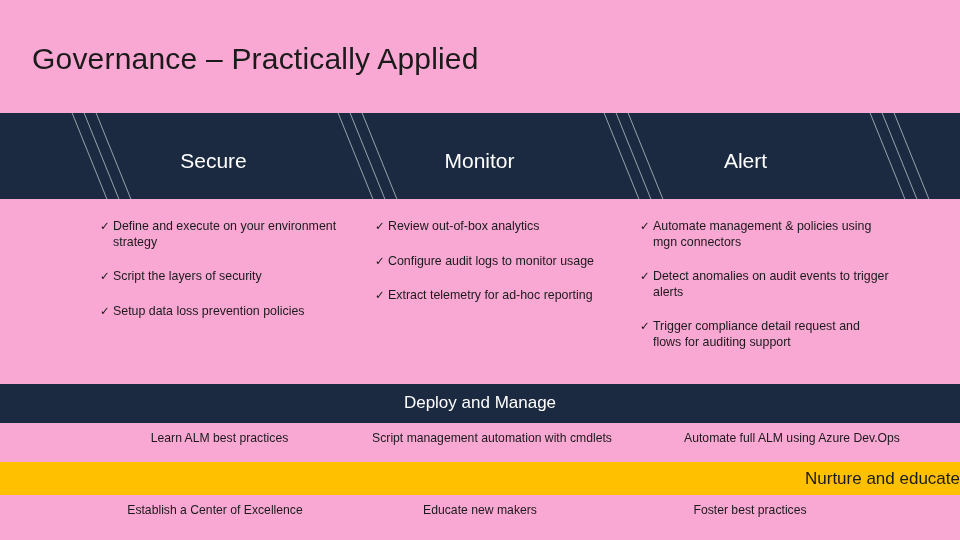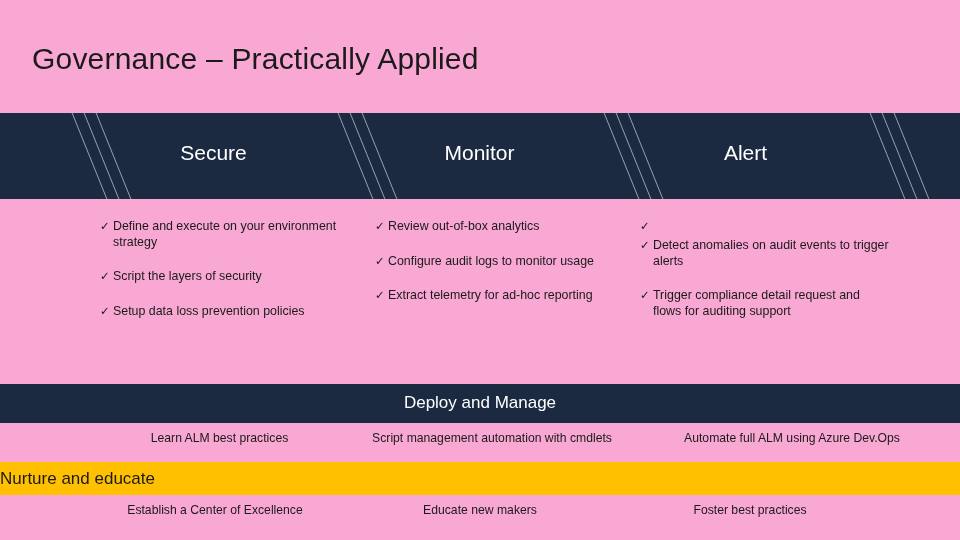--- a/index.html
+++ b/index.html
@@ -37,21 +37,21 @@
     position: absolute;
     left: 0;
     top: 113px;
     width: 960px;
     height: 86px;
     background: #1b2a41;
     overflow: hidden;
   }
   .chev-label {
     position: absolute;
-    top: 28px;
+    top: 36px;
     font-size: 21px;
     color: #ffffff;
     text-align: center;
     white-space: nowrap;
   }
   .chev-sep {
     position: absolute;
     top: 0;
     width: 60px;
     height: 86px;
@@ -147,21 +147,21 @@
     top: 462px;
     width: 960px;
     height: 33px;
     background: #ffc000;
   }
   .nurture-title {
     position: absolute;
     left: 0;
     top: 7px;
     width: 960px;
-    text-align: left;
+    text-align: right;
     font-size: 17px;
     color: #1a1a1a;
   }
   .nurture-items {
     position: absolute;
     left: 0;
     top: 495px;
     width: 960px;
     height: 35px;
   }
@@ -239,20 +239,21 @@
       </div>
       <div class="bullet">
         <span class="check">✓</span>
         <span>Extract telemetry for ad-hoc reporting</span>
       </div>
     </div>
 
     <div class="col col-3">
       <div class="bullet">
         <span class="check">✓</span>
+        <span>Automate management &amp; policies using mgn connectors</span>
       </div>
       <div class="bullet">
         <span class="check">✓</span>
         <span>Detect anomalies on audit events to trigger alerts</span>
       </div>
       <div class="bullet">
         <span class="check">✓</span>
         <span>Trigger compliance detail request and flows for auditing support</span>
       </div>
     </div>

